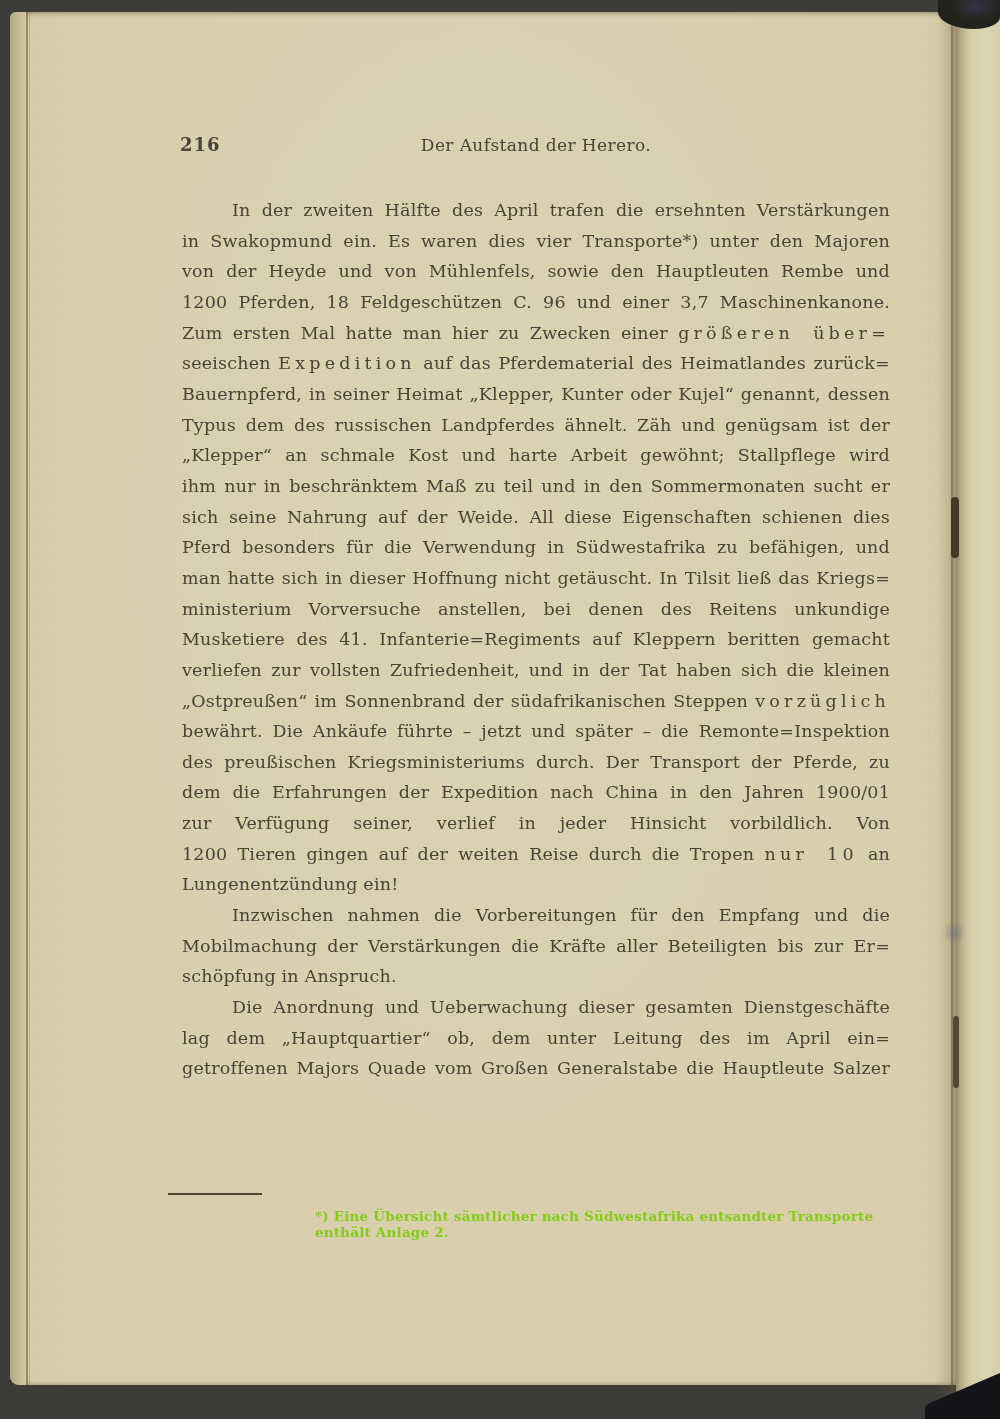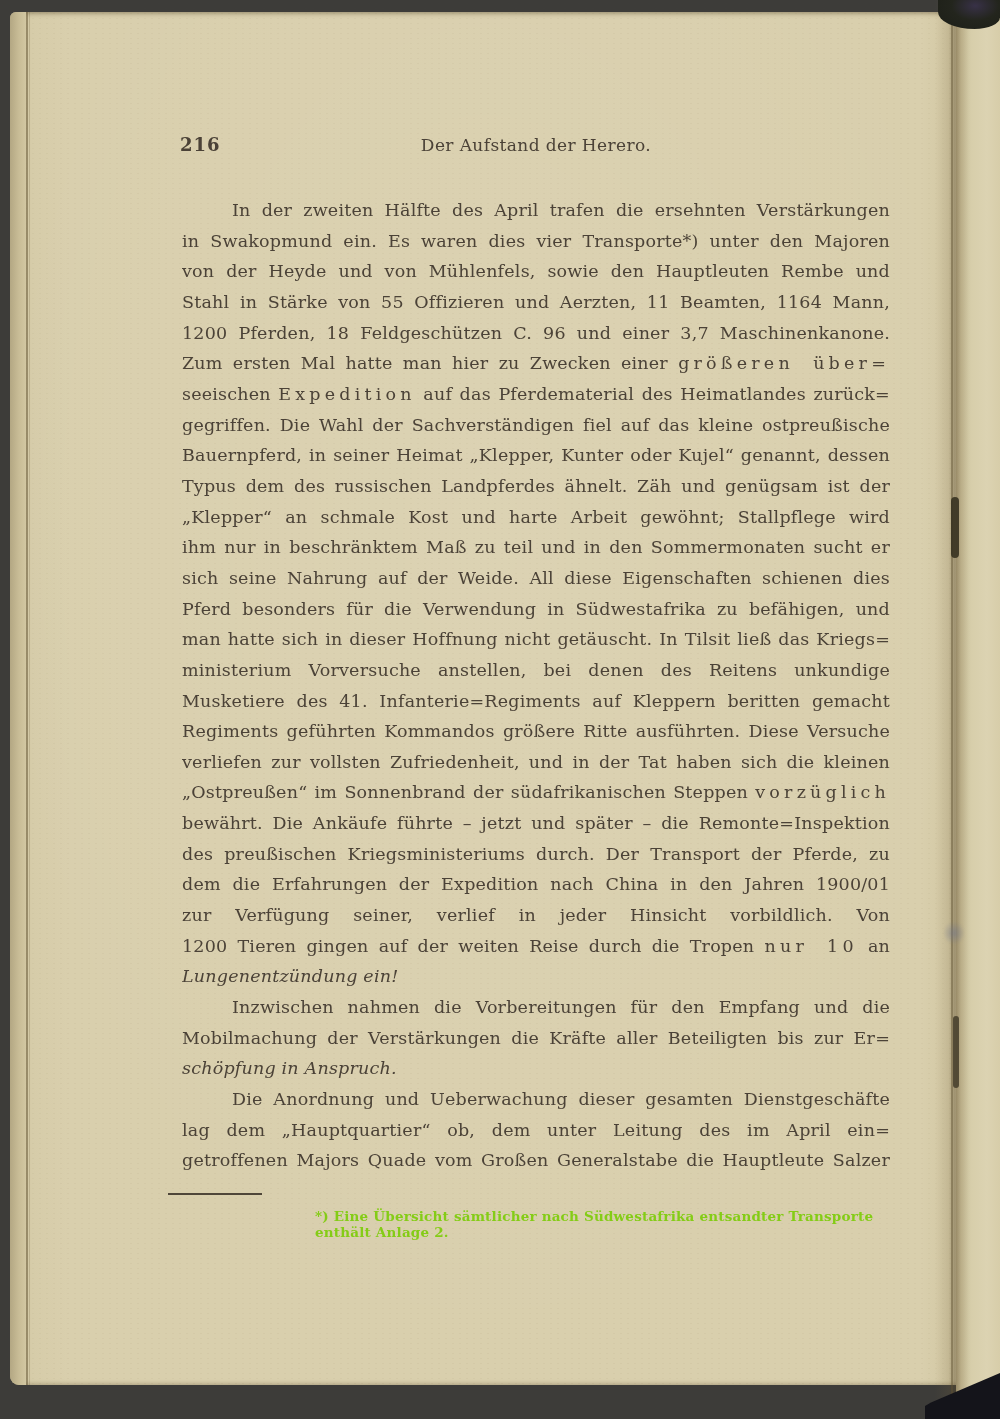--- a/index.html
+++ b/index.html
@@ -58,21 +58,21 @@
   .pagenum{position:absolute;left:-2px;top:0;font-size:18px;font-weight:bold;letter-spacing:1px;}
   .runhead{position:absolute;left:0;right:0;top:1px;text-align:center;font-size:17px;letter-spacing:.4px;}
 
   .bodylines{position:absolute;left:0;top:175px;width:708px;margin-top:8px;}
   .line{
     height:30.66px;line-height:30.66px;font-size:17.5px;
     text-align:justify;text-align-last:justify;
     overflow:hidden;letter-spacing:.2px;
   }
   .line.indent{padding-left:50px;}
-  .line.flush{text-align-last:left;font-style:italic;}
+  .line.flush{text-align-last:left;}
   .sperr{letter-spacing:4.2px;word-spacing:5px;}
 
   .footrule{position:absolute;left:168px;top:1193px;width:94px;height:2px;background:#4f4639;}
   .footnote{position:absolute;left:315px;top:1208px;width:580px;
     font-size:13.5px;font-weight:bold;color:#84cc16;letter-spacing:.2px;}
 </style>
 </head>
 <body>
 
 <div class="scan">
@@ -84,35 +84,32 @@
 
     <div class="textblock">
       <div class="headrow">
         <span class="pagenum">216</span>
         <span class="runhead">Der Aufstand der Herero.</span>
       </div>
       <div class="bodylines">
           <div class="line indent"><span>In der zweiten Hälfte des April trafen die ersehnten Verstärkungen</span></div>
           <div class="line"><span>in Swakopmund ein. Es waren dies vier Transporte*) unter den Majoren</span></div>
           <div class="line"><span>von der Heyde und von Mühlenfels, sowie den Hauptleuten Rembe und</span></div>
-          <div class="line"><span>Stahl in Stärke von 55 Offizieren und Aerzten, 11 Beamten, 1164 Mann,</span></div>
           <div class="line"><span>1200 Pferden, 18 Feldgeschützen C. 96 und einer 3,7 Maschinenkanone.</span></div>
           <div class="line"><span>Zum ersten Mal hatte man hier zu Zwecken einer </span><span class="sperr">größeren über=</span></div>
           <div class="line"><span>seeischen </span><span class="sperr">Expedition</span><span> auf das Pferdematerial des Heimatlandes zurück=</span></div>
-          <div class="line"><span>gegriffen. Die Wahl der Sachverständigen fiel auf das kleine ostpreußische</span></div>
           <div class="line"><span>Bauernpferd, in seiner Heimat „Klepper, Kunter oder Kujel“ genannt, dessen</span></div>
           <div class="line"><span>Typus dem des russischen Landpferdes ähnelt. Zäh und genügsam ist der</span></div>
           <div class="line"><span>„Klepper“ an schmale Kost und harte Arbeit gewöhnt; Stallpflege wird</span></div>
           <div class="line"><span>ihm nur in beschränktem Maß zu teil und in den Sommermonaten sucht er</span></div>
           <div class="line"><span>sich seine Nahrung auf der Weide. All diese Eigenschaften schienen dies</span></div>
           <div class="line"><span>Pferd besonders für die Verwendung in Südwestafrika zu befähigen, und</span></div>
           <div class="line"><span>man hatte sich in dieser Hoffnung nicht getäuscht. In Tilsit ließ das Kriegs=</span></div>
           <div class="line"><span>ministerium Vorversuche anstellen, bei denen des Reitens unkundige</span></div>
           <div class="line"><span>Musketiere des 41. Infanterie=Regiments auf Kleppern beritten gemacht</span></div>
-          <div class="line"><span>Regiments geführten Kommandos größere Ritte ausführten. Diese Versuche</span></div>
           <div class="line"><span>verliefen zur vollsten Zufriedenheit, und in der Tat haben sich die kleinen</span></div>
           <div class="line"><span>„Ostpreußen“ im Sonnenbrand der südafrikanischen Steppen </span><span class="sperr">vorzüglich</span></div>
           <div class="line"><span>bewährt. Die Ankäufe führte – jetzt und später – die Remonte=Inspektion</span></div>
           <div class="line"><span>des preußischen Kriegsministeriums durch. Der Transport der Pferde, zu</span></div>
           <div class="line"><span>dem die Erfahrungen der Expedition nach China in den Jahren 1900/01</span></div>
           <div class="line"><span>zur Verfügung seiner, verlief in jeder Hinsicht vorbildlich. Von</span></div>
           <div class="line"><span>1200 Tieren gingen auf der weiten Reise durch die Tropen </span><span class="sperr">nur 10</span><span> an</span></div>
           <div class="line flush"><span>Lungenentzündung ein!</span></div>
           <div class="line indent"><span>Inzwischen nahmen die Vorbereitungen für den Empfang und die</span></div>
           <div class="line"><span>Mobilmachung der Verstärkungen die Kräfte aller Beteiligten bis zur Er=</span></div>

